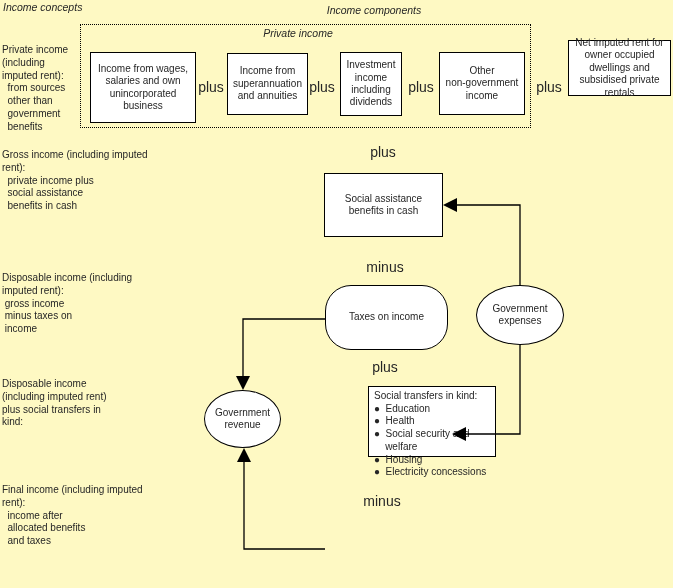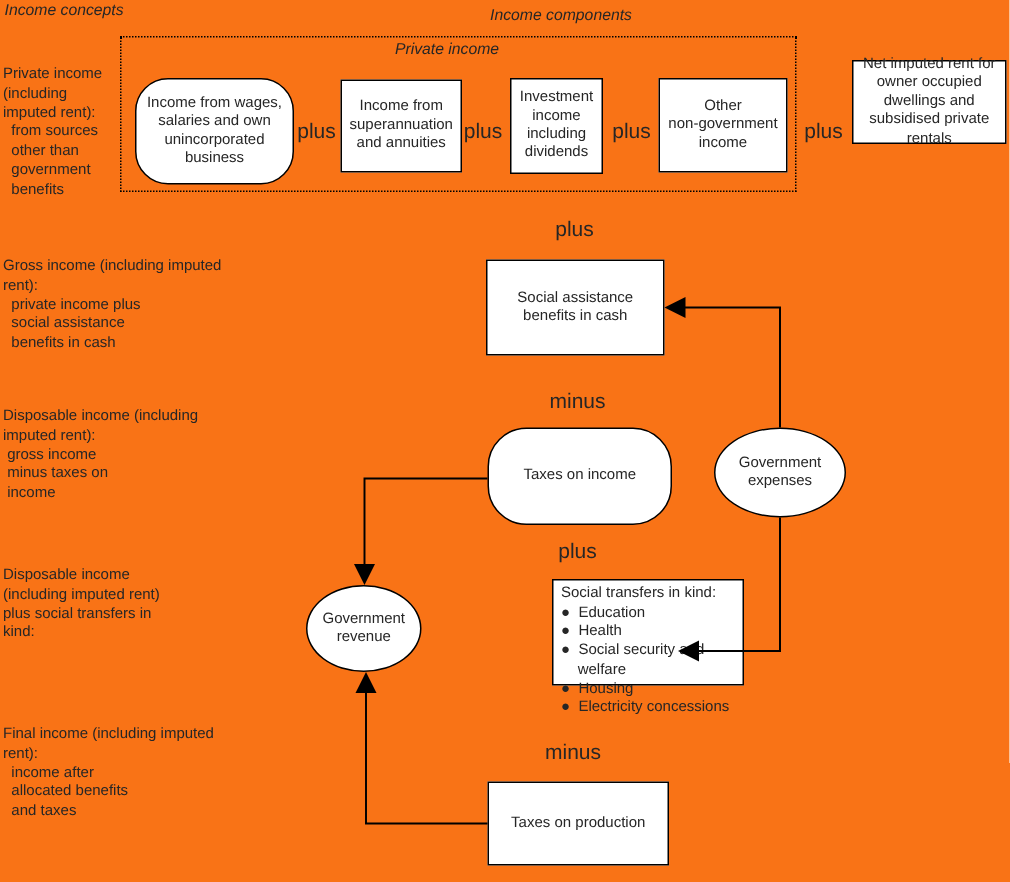--- a/index.html
+++ b/index.html
@@ -1,17 +1,17 @@
 <!DOCTYPE html>
 <html><head>
 <meta charset="utf-8">
 <style>
   html,body { margin:0; padding:0; background:#fff; }
   .canvas {
-    position:relative; width:673px; height:588px; background:#f97316;
+    position:relative; width:673px; height:588px; background:#fef9c3;
     font-family:"Liberation Sans","DejaVu Sans",sans-serif;
     color:#262626; overflow:hidden;
   }
   .txt { white-space:pre-wrap; }
   .heading {
     position:absolute; font-style:italic; font-size:10.5px; line-height:12px;
   }
   .center-x { transform:translateX(-50%); }
   .concept {
     position:absolute; left:2px; width:180px;
@@ -50,21 +50,21 @@
   <div class="heading" style="left:3px; top:1px;">Income concepts</div>
   <div class="heading center-x" style="left:374px; top:4px;">Income components</div>
 
   <div class="concept txt" style="top:44px;">Private income
 (including
 imputed rent):
   from sources
   other than
   government
   benefits</div>
-  <div class="concept txt" style="top:172px;">Gross income (including imputed
+  <div class="concept txt" style="top:149px;">Gross income (including imputed
 rent):
   private income plus
   social assistance
   benefits in cash</div>
   <div class="concept txt" style="top:272px;">Disposable income (including
 imputed rent):
  gross income
  minus taxes on
  income</div>
   <div class="concept txt" style="top:378px;">Disposable income
@@ -73,21 +73,21 @@
 kind:</div>
   <div class="concept txt" style="top:484px;">Final income (including imputed
 rent):
   income after
   allocated benefits
   and taxes</div>
 
   <div class="dashed-box" style="left:80px; top:24px; width:451px; height:104px;"></div>
   <div class="heading center-x" style="left:298px; top:27px;">Private income</div>
 
-  <div class="box" style="left:90px; top:52px; width:106px; height:71px;border-radius:22px;">
+  <div class="box" style="left:90px; top:52px; width:106px; height:71px;">
     <span class="txt">Income from wages,
 salaries and own
 unincorporated
 business</span>
   </div>
   <div class="op" style="left:211px; top:87px;">plus</div>
   <div class="box" style="left:227px; top:53px; width:81px; height:62px;">
     <span class="txt">Income from
 superannuation
 and annuities</span>
@@ -127,23 +127,20 @@
   <div class="box bullets" style="left:324px; top:386px; width:128px; height:71px;margin-left:44px;">
     <span class="txt">Social transfers in kind:
 ●  Education
 ●  Health
 ●  Social security and
     welfare
 ●  Housing
 ●  Electricity concessions</span>
   </div>
   <div class="op" style="left:382px; top:501px;">minus</div>
-  <div class="box" style="left:325px; top:521px; width:121px; height:56px;">
-    <span class="txt">Taxes on production</span>
-  </div>
 
   <div class="ellipse" style="left:476px; top:285px; width:88px; height:60px;">
     <span class="txt">Government
 expenses</span>
   </div>
   <div class="ellipse" style="left:204px; top:390px; width:77px; height:58px;">
     <span class="txt">Government
 revenue</span>
   </div>
 

